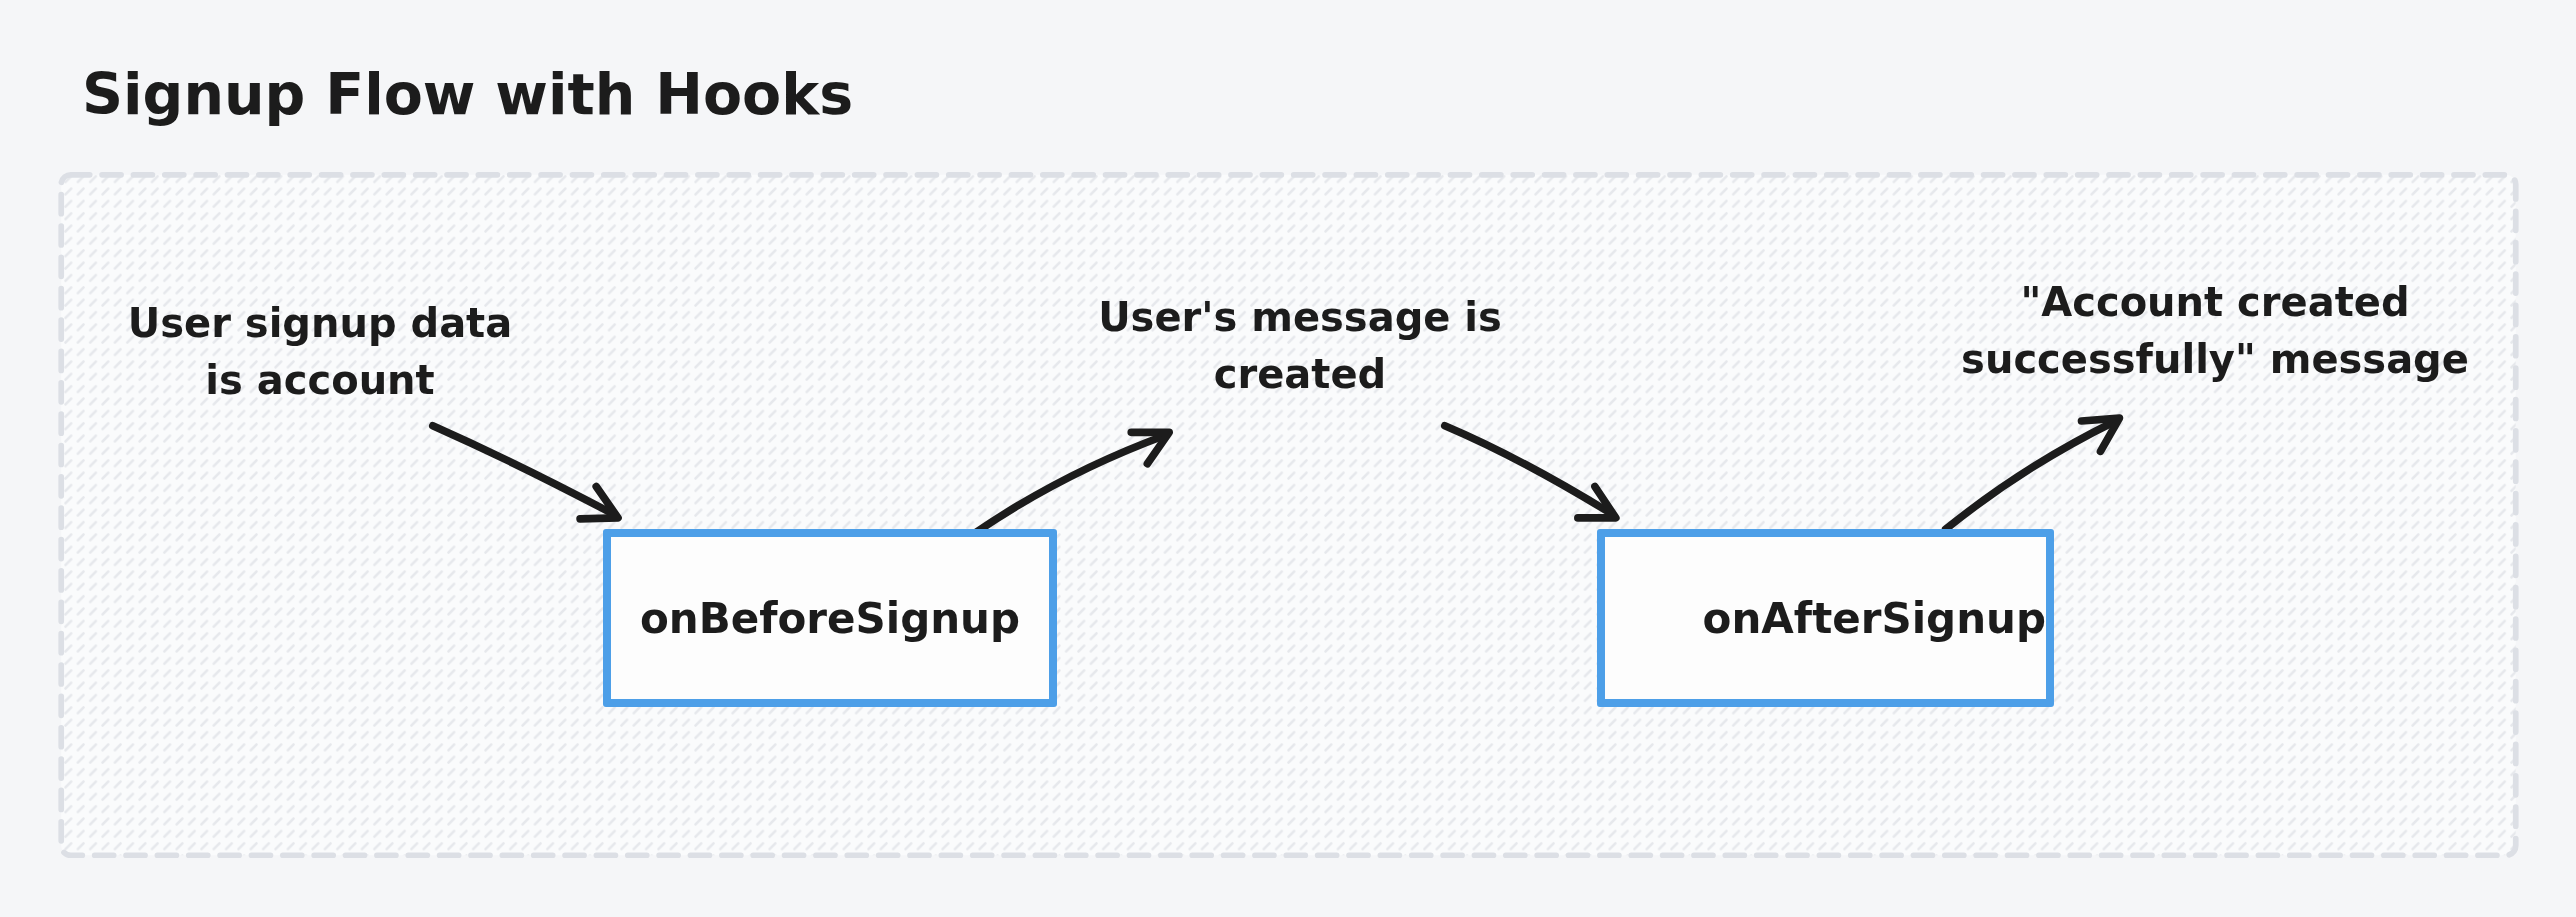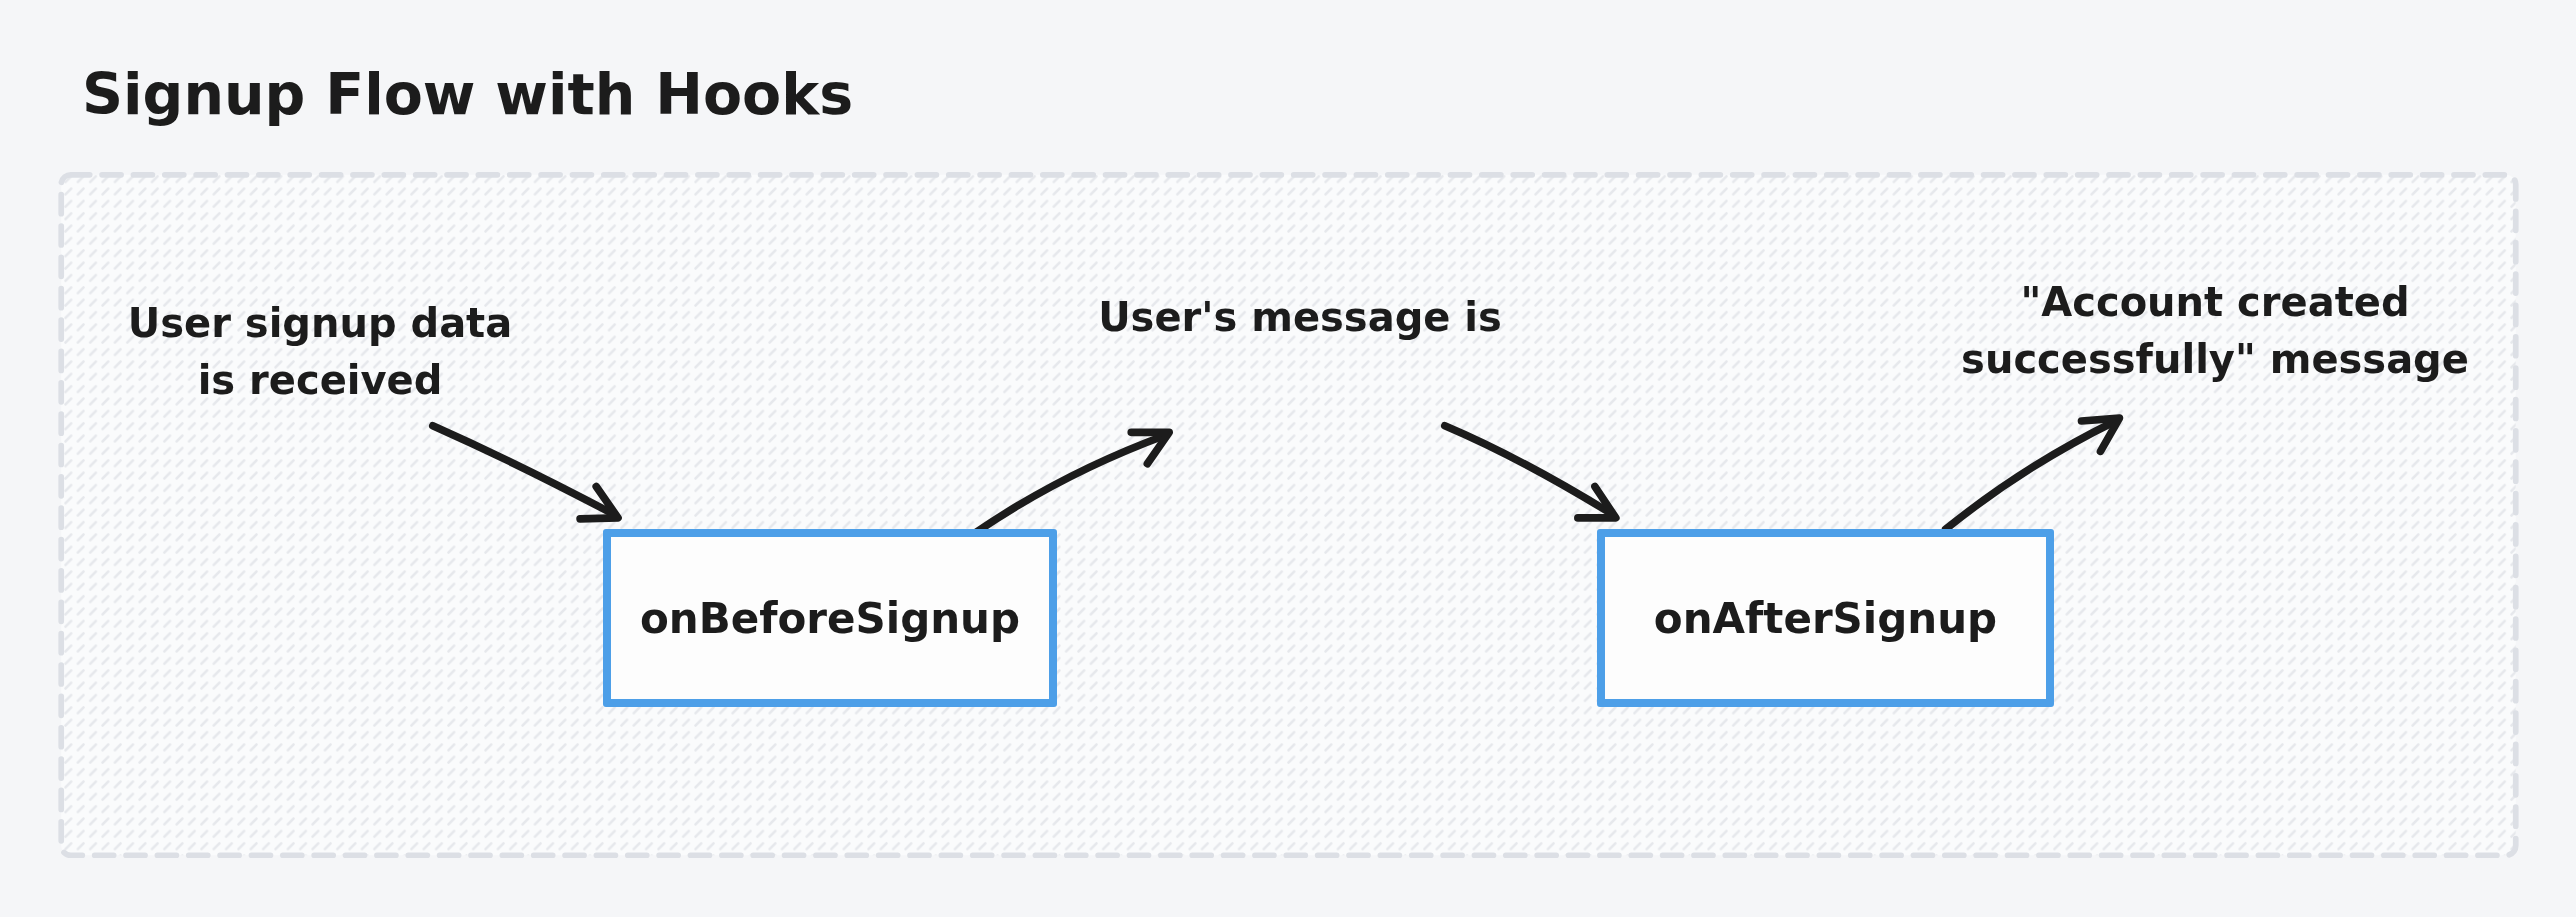--- a/index.html
+++ b/index.html
@@ -45,21 +45,21 @@
     position:absolute;
     box-sizing:border-box;
     border:8.6px solid var(--node-border);
     border-radius:3px;
     background:var(--node-fill);
     display:flex;align-items:center;justify-content:center;
     font-size:42px;font-weight:700;color:var(--ink);
     white-space:nowrap;
   }
   #node-onbeforesignup{left:603px;top:529px;width:454px;height:178px;}
-  #node-onaftersignup{left:1597px;top:529px;width:457px;height:178px;}
+  #node-onaftersignup{left:1597px;top:529px;width:457px;height:178px;justify-content:flex-end;}
 
   .annotation{
     position:absolute;
     transform:translateX(-50%);
     text-align:center;
     font-size:40px;font-weight:700;color:var(--ink);
     line-height:57px;white-space:nowrap;
   }
   #annotation-1{left:320px;top:295px;}
   #annotation-2{left:1300px;top:289px;}
@@ -101,25 +101,26 @@
     </g>
 
     <g>
       <path class="arrow" d="M2047,557 Q2130,490 2226,443"></path>
       <path class="arrow" d="M2190,443 L2230,440 L2210,475"></path>
     </g>
   </svg>
 
   <div class="annotation" id="annotation-1">
     <div>User signup data</div>
-    <div>is received</div>
+    <div>is account</div>
   </div>
 
   <div class="annotation" id="annotation-2">
     <div>User's message is</div>
+    <div>created</div>
   </div>
 
   <div class="annotation" id="annotation-3">
     <div>"Account created</div>
     <div>successfully" message</div>
   </div>
 
   <div class="flow-node" id="node-onbeforesignup">
     <span>onBeforeSignup</span>
   </div>

